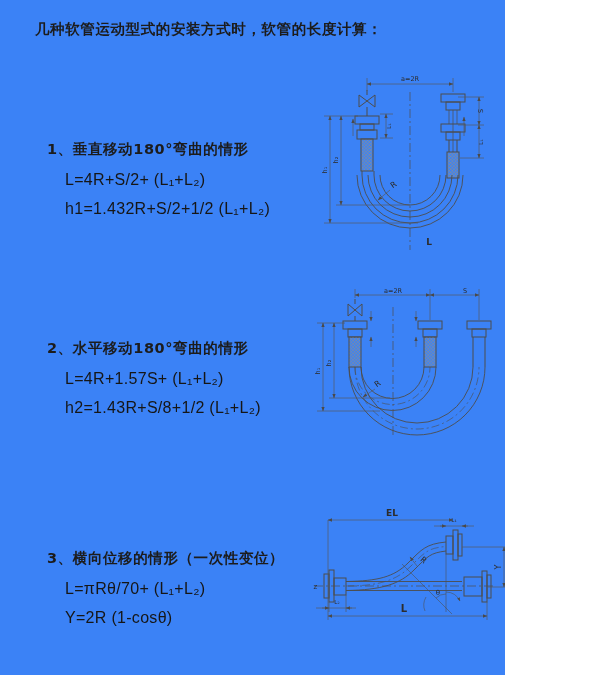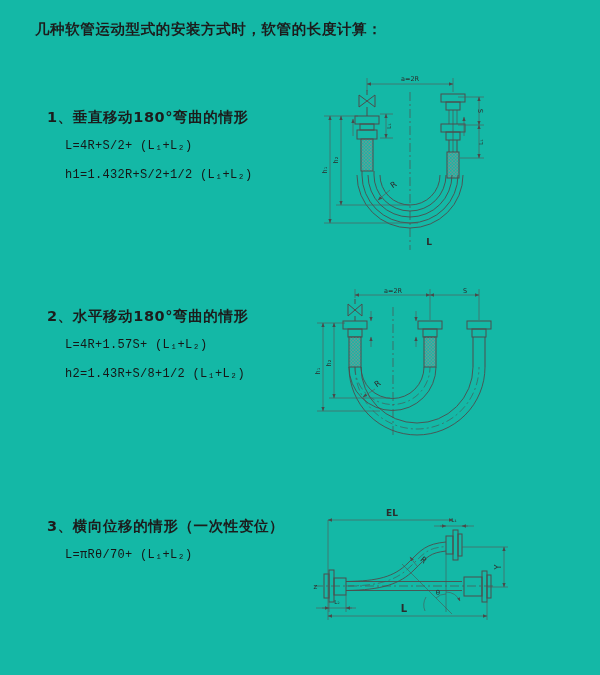--- a/index.html
+++ b/index.html
@@ -1,23 +1,23 @@
 <!DOCTYPE html>
 <html><head>
 <meta charset="utf-8">
 <style>
   html,body{margin:0;padding:0;background:#ffffff;}
-  .page{position:relative;width:600px;height:675px;background:#14b8a6;overflow:hidden;
+  .page{position:relative;width:505px;height:675px;background:#3b82f6;overflow:hidden;
         font-family:"DejaVu Sans","Liberation Sans",sans-serif;color:#1f1f1f;}
   .title{position:absolute;left:35px;top:20px;margin:0;font-size:14.5px;font-weight:bold;
          letter-spacing:0.6px;color:#1c1c1c;}
-  .sec{position:absolute;left:47px;}
+  .sec{position:absolute;left:47px;margin-top:32px;}
   .heading{height:31px;font-size:14.5px;font-weight:bold;letter-spacing:0.6px;color:#1c1c1c;}
-  .formula{height:29px;padding-left:18px;font-size:12px;letter-spacing:0.3px;color:#161616;
-           font-family:Liberation Mono, monospace;}
+  .formula{height:29px;padding-left:18px;font-size:16px;letter-spacing:0.3px;color:#161616;
+           font-family:Liberation Sans, sans-serif;}
   .diag{position:absolute;}
   svg text{font-family:"DejaVu Sans",sans-serif;}
 </style>
 </head>
 <body>
 
 <main class="page">
 
   <h1 class="title">几种软管运动型式的安装方式时，软管的长度计算：</h1>
 
@@ -29,20 +29,21 @@
 
   <section class="sec" style="top:307px">
     <div class="heading">2、水平移动180°弯曲的情形</div>
     <div class="formula">L=4R+1.57S+ (L₁+L₂)</div>
     <div class="formula">h2=1.43R+S/8+1/2 (L₁+L₂)</div>
   </section>
 
   <section class="sec" style="top:517px">
     <div class="heading">3、横向位移的情形（一次性变位）</div>
     <div class="formula">L=πRθ/70+ (L₁+L₂)</div>
+    <div class="formula">Y=2R (1-cosθ)</div>
   </section>
 
   <svg class="diag" style="left:310px;top:70px" width="280" height="190" viewBox="0 0 280 190">
     <defs>
       <marker id="ar1" viewBox="0 0 10 10" refX="8.5" refY="5" markerWidth="7.5" markerHeight="7.5" orient="auto-start-reverse">
         <path d="M0,1.5 L9,5 L0,8.5 z" fill="#4a4a4a"></path>
       </marker>
       <pattern id="br1" width="3.2" height="3.2" patternUnits="userSpaceOnUse">
         <path d="M0,3.2 L3.2,0 M0,0 L3.2,3.2" stroke="#8e8e8e" stroke-width="0.55" fill="none"></path>
       </pattern>

